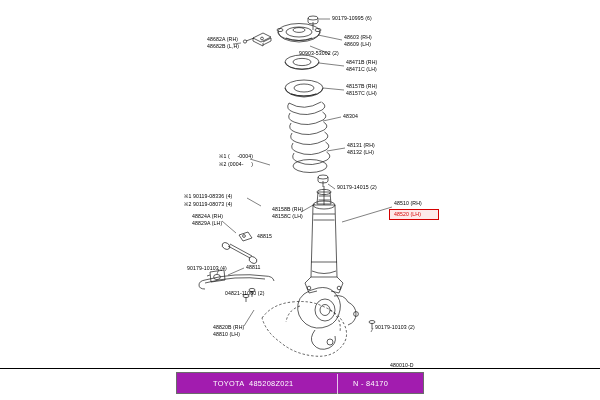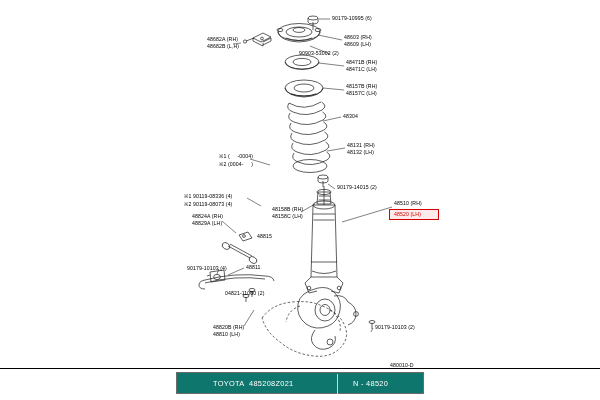--- a/index.html
+++ b/index.html
@@ -38,21 +38,21 @@
     height: 0.7px;
     left: 0;
     width: 600px;
   }
   .footer {
     position: absolute;
     left: 176px;
     top: 372px;
     width: 248px;
     height: 22px;
-    background: #0f766e;
+    background: #a21caf;
     border: 1px solid #6b6b6b;
     box-sizing: border-box;
   }
   .footer .ftxt {
     position: absolute;
     top: 6px;
     font-size: 7.4px;
     color: #ffffff;
     letter-spacing: 0.3px;
     white-space: pre;
@@ -269,16 +269,16 @@
 48810 (LH)</div>
   <div class="lbl" style="left:375px; top:324px;">90179-10103 (2)</div>
   <div class="lbl" style="left:390px; top:362px;">480010-D</div>
 
   <div class="divider" style="top:368px;"></div>
 
   <div class="footer">
     <span class="ftxt left">TOYOTA</span>
     <span class="ftxt left" style="left:72px;">485208Z021</span>
     <span class="fsep"></span>
-    <span class="ftxt right">N - 48520</span>
+    <span class="ftxt right">N - 84170</span>
   </div>
 
 </div>
 
 </body></html>

